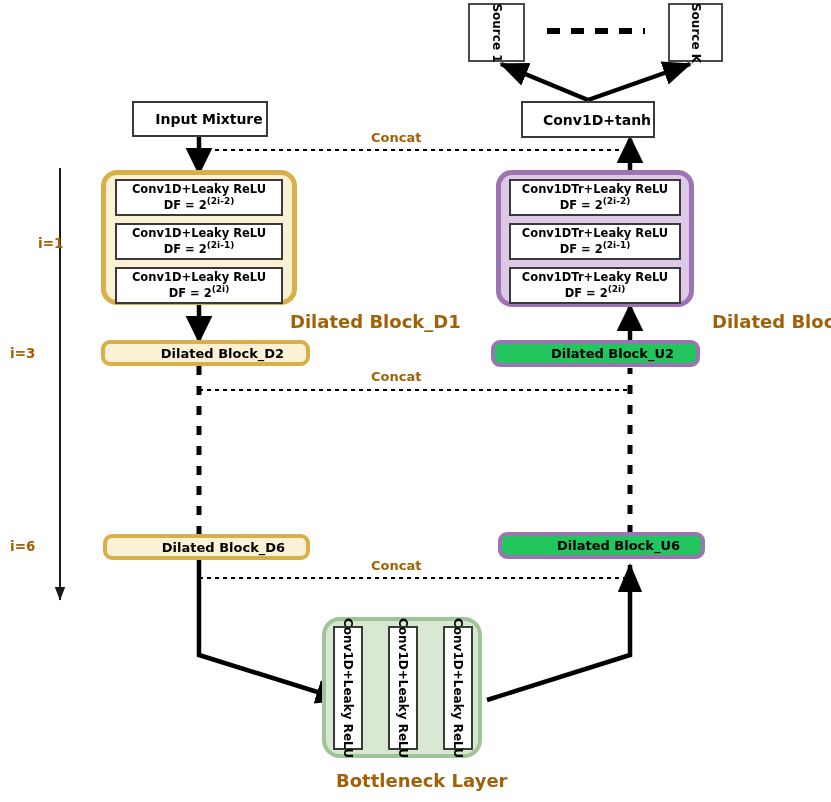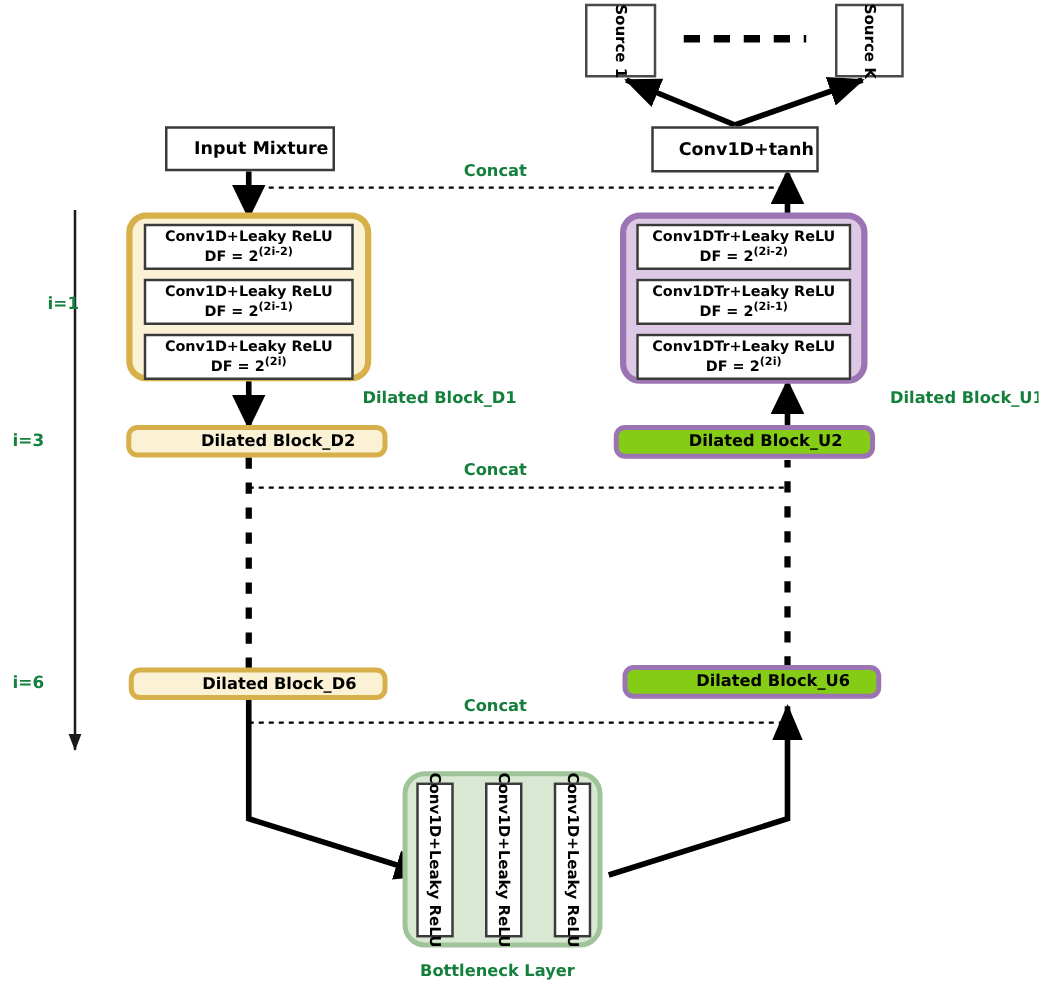--- a/index.html
+++ b/index.html
@@ -121,31 +121,31 @@
     font-weight: bold;
     font-size: 13px;
     color: #000;
     padding-left: 34px;
   }
   .pill.enc {
     background: #fbf1d5;
     border: 4px solid #d7b049;
   }
   .pill.dec {
-    background: #84cc16;
+    background: #22c55e;
     border: 4px solid #9c74b3;
   }
   
   .caption {
     position: absolute;
     font-weight: bold;
-    color: #15803d;
+    color: #a16207;
     white-space: nowrap;
   }
-  .caption.lbl { font-size: 13px; }
+  .caption.lbl { font-size: 18px; }
   .caption.concat { font-size: 13px; }
   .caption.iter { font-size: 13.5px; }
 </style>
 </head>
 <body>
 
 <div id="canvas">
 
   <svg class="layer" viewBox="0 0 831 802">
     <defs>

